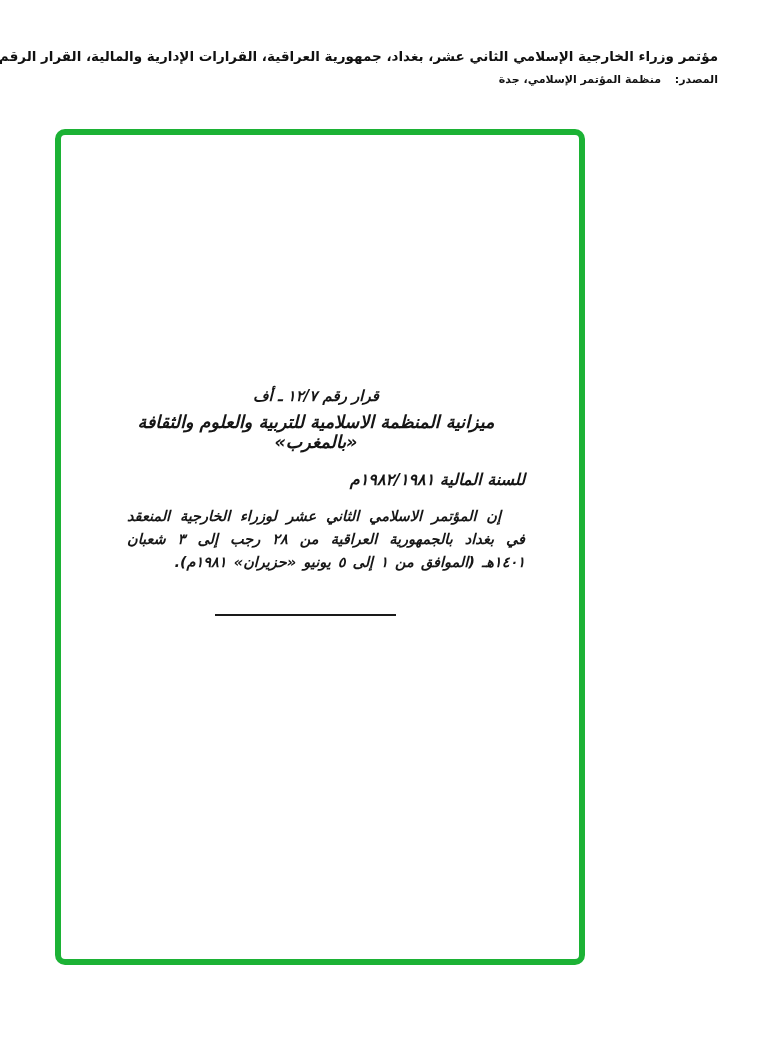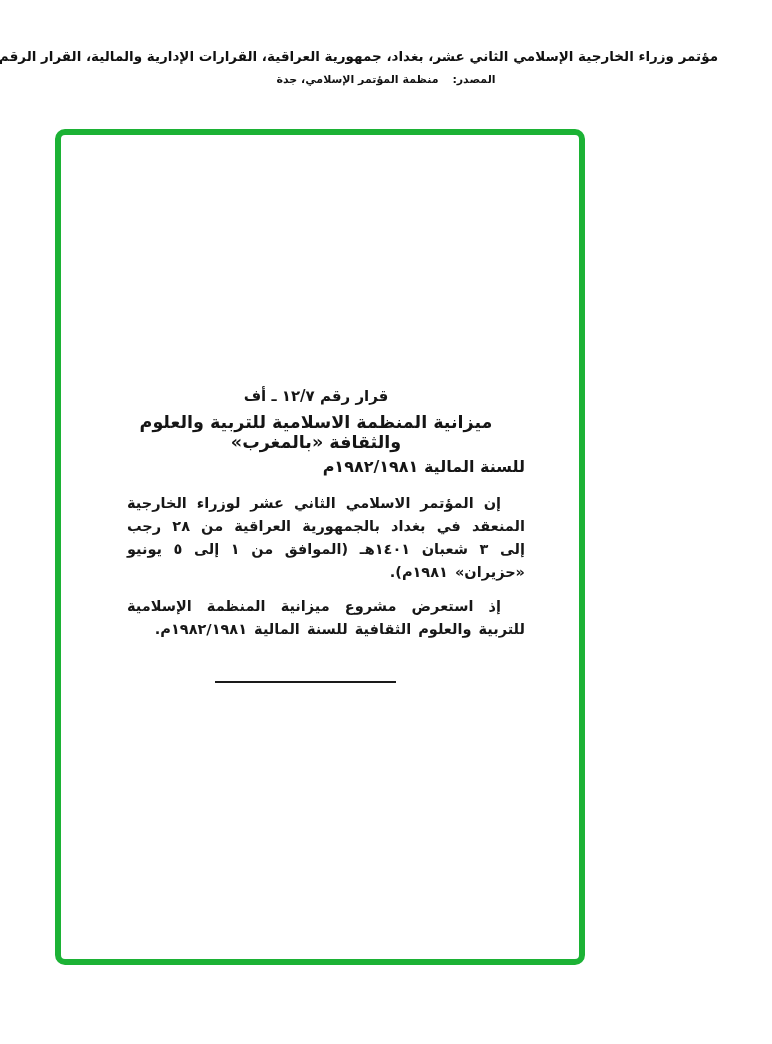--- a/index.html
+++ b/index.html
@@ -28,48 +28,50 @@
     white-space: nowrap;
     text-align: right;
     letter-spacing: 0px;
     color: #111;
   }
   .source-line {
     margin-top: 9px;
     font-size: 11px;
     font-weight: 700;
     color: #111;
+    text-align: right;
   }
   .source-line .src-label { margin-left: 10px; }
   
   .highlight-box {
     position: absolute;
     left: 55px; top: 129px;
     width: 530px; height: 836px;
     border: 6px solid #1cb235;
     border-radius: 10px;
     background: #ffffff;
+    font-style: italic;
   }
   
   .doc {
     position: absolute;
     top: 252px; right: 54px; left: 46px;
     color: #151515;
   }
   .decision-no {
     text-align: center;
     font-size: 15px;
     font-weight: 700;
     margin-bottom: 7px;
   }
   .doc-title {
     text-align: center;
     font-size: 17.5px;
     font-weight: 700;
-    margin-bottom: 5px;
+    margin-bottom: 18px;
   }
   .doc-subtitle {
     text-align: right;
     font-size: 16px;
     font-weight: 700;
     margin-bottom: 16px;
   }
   .doc p {
     font-size: 14.5px;
     font-weight: 600;
@@ -105,21 +107,20 @@
     <div class="doc">
 
       <div class="decision-no">قرار رقم ١٢/٧ ـ أف</div>
 
       <div class="doc-title">ميزانية المنظمة الاسلامية للتربية والعلوم والثقافة «بالمغرب»</div>
 
       <div class="doc-subtitle">للسنة المالية ١٩٨٢/١٩٨١م</div>
 
       <p>إن المؤتمر الاسلامي الثاني عشر لوزراء الخارجية المنعقد في بغداد بالجمهورية العراقية من ٢٨ رجب إلى ٣ شعبان ١٤٠١هـ (الموافق من ١ إلى ٥ يونيو «حزيران» ١٩٨١م).</p>
 
-      <p>إذ استعرض مشروع ميزانية المنظمة الإسلامية للتربية والعلوم الثقافية للسنة المالية ١٩٨٢/١٩٨١م.</p>
 
 
       <div class="divider"></div>
 
     </div>
   </div>
 
 </div>
 
 </body></html>

